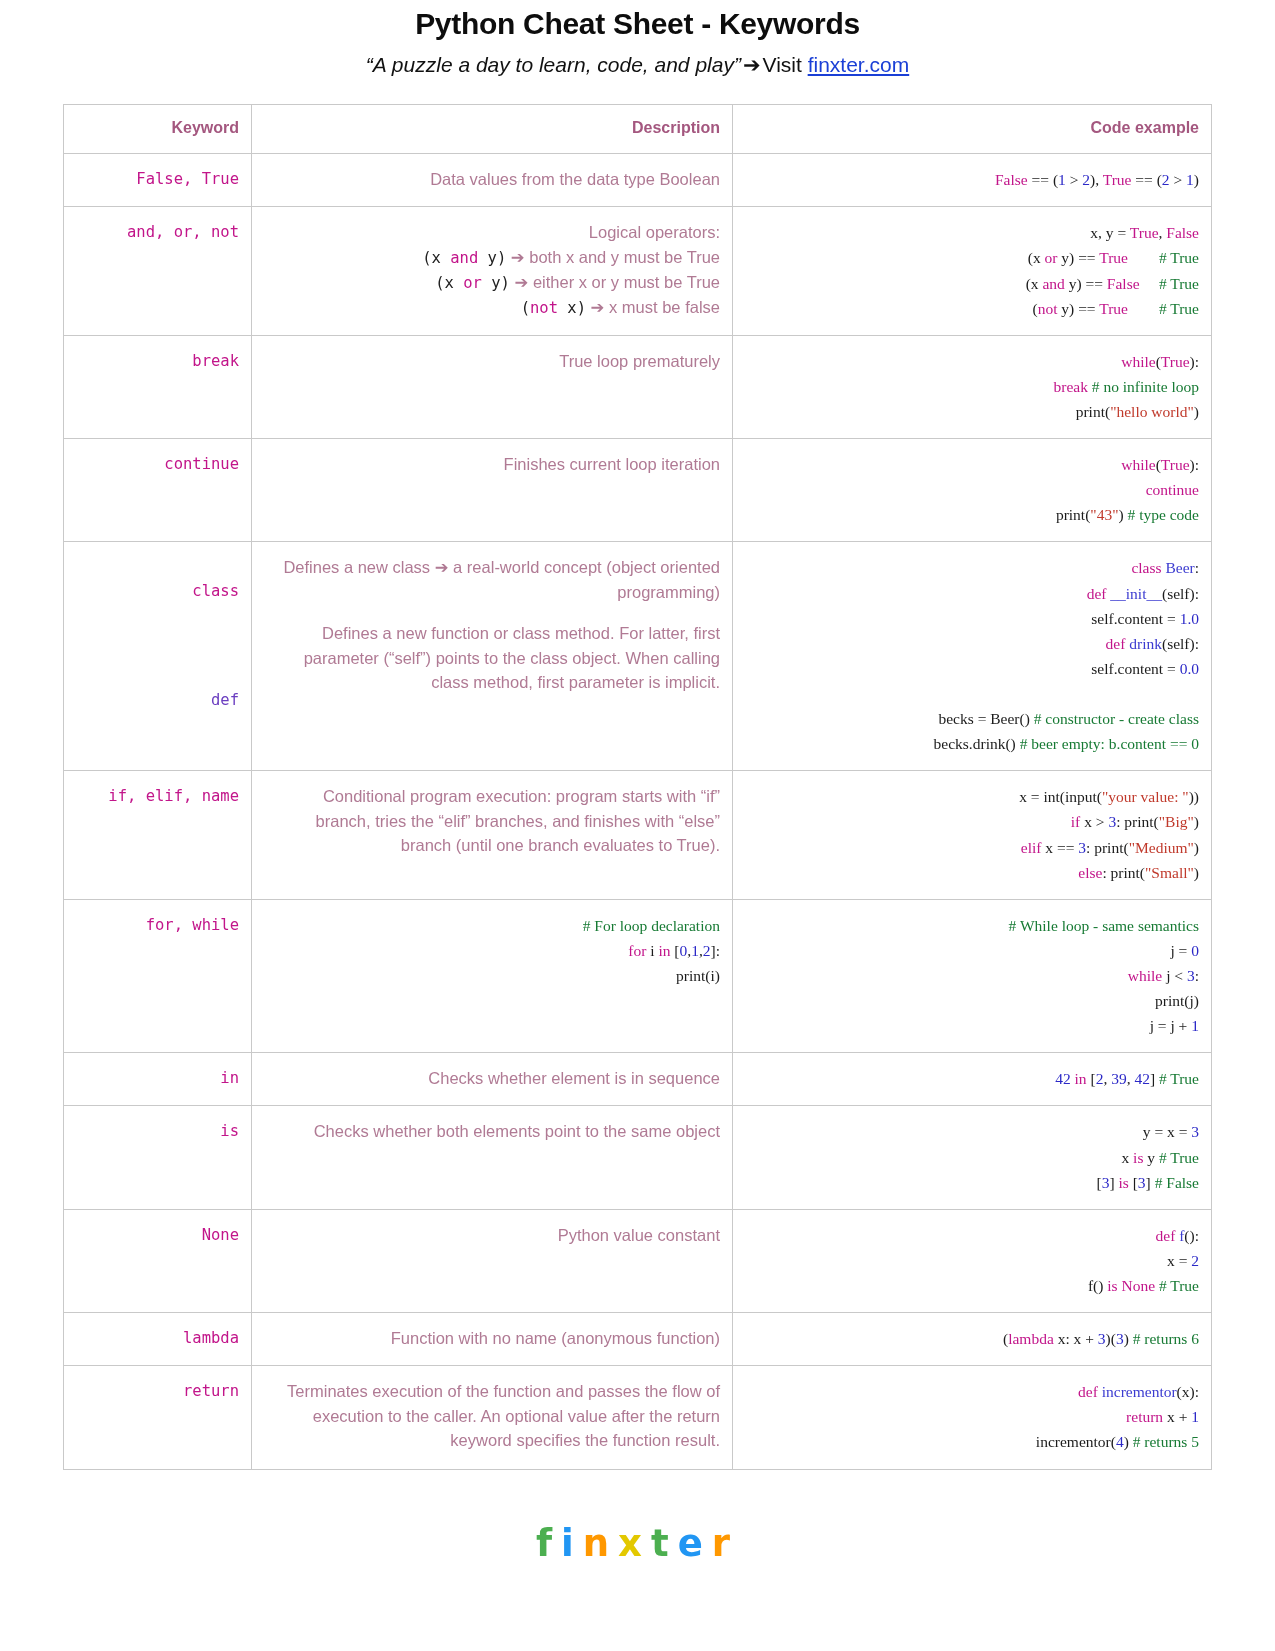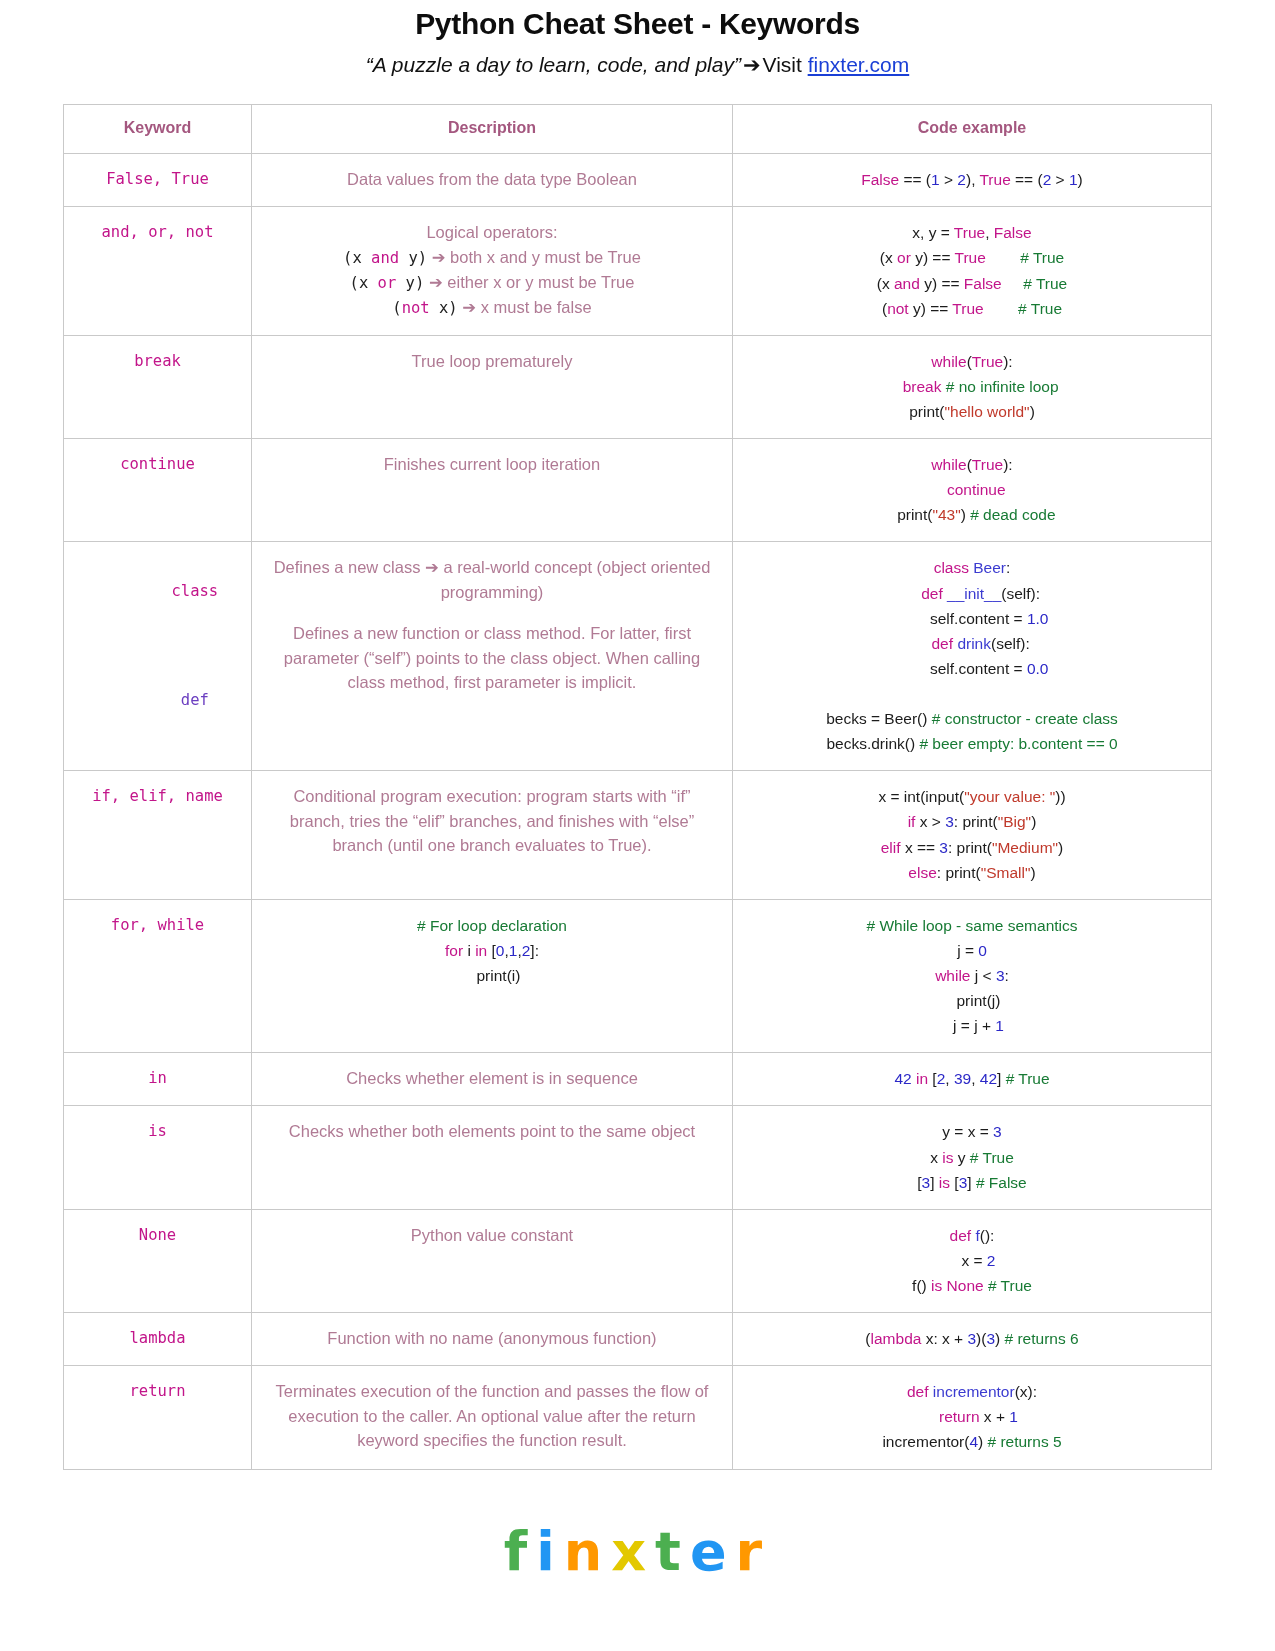--- a/index.html
+++ b/index.html
@@ -55,21 +55,21 @@
     table-layout: fixed;
   }
   .sheet col.c-kw   { width: 188px; }
   .sheet col.c-desc { width: 481px; }
   .sheet col.c-code { width: 479px; }
 
   .sheet td, .sheet th {
     border: 1px solid #c9c9c9;
     vertical-align: top;
     padding: 13px 12px 14px 12px;
-    text-align: center;
+    text-align: right;
   }
   .sheet thead th {
     font-size: 16px;
     font-weight: bold;
     color: #a4577f;
     padding-top: 14px;
     padding-bottom: 16px;
   }
 
   
@@ -95,21 +95,21 @@
   .desc-cell .mono {
     font-family: "DejaVu Sans Mono", monospace;
     font-size: 15.5px;
     color: #222;
   }
   .desc-cell .m-kw { font-family: "DejaVu Sans Mono", monospace; font-size:15.5px; color:#c2158a; }
   .desc-cell .arw { color:#b07a94; }
 
   
   .code-cell {
-    font-family: Liberation Sans, sans-serif;
+    font-family: Liberation Serif, serif;
     font-size: 15.5px;
     line-height: 1.62;
     color: #1c1c1c;
     white-space: pre-wrap;
     tab-size: 4;
   }
   .code-cell .kw  { color: #c2158a; }          
   .code-cell .num { color: #2b28c7; }          
   .code-cell .str { color: #c0392b; }          
   .code-cell .cmt { color: #177a34; }          
@@ -120,21 +120,21 @@
 
   
   .footer {
     position: absolute;
     left: 0; right: 0;
     top: 1525px;
     text-align: center;
   }
   .logo {
     font-family: "DejaVu Sans", sans-serif;
-    font-size: 54px;
+    font-size: 37px;
     font-weight: bold;
     letter-spacing: 9px;
     line-height: 1;
     display: inline-block;
   }
   .logo span { display: inline-block; }
 </style>
 <style>.desc-cell .mono .kw,.desc-cell .mono .m-kw{color:#c2158a;}</style></head>
 <body>
 
@@ -192,21 +192,21 @@
 print(<span class="str">"hello world"</span>)</span></td>
     </tr>
 
     <tr data-name="table-row">
       <td class="kw-cell" data-name="row-keyword" style="padding-bottom:48px"><span class="k" data-name="keyword-text">continue</span></td>
       <td class="desc-cell" data-name="row-description">
           <p data-name="description-text">Finishes current loop iteration</p>
         </td>
       <td class="code-cell" data-name="row-code"><span data-name="code-text"><span class="kw">while</span>(<span class="kw">True</span>):
   <span class="kw">continue</span>
-  print(<span class="str">"43"</span>) <span class="cmt"># dead code</span></span></td>
+  print(<span class="str">"43"</span>) <span class="cmt"># type code</span></span></td>
     </tr>
 
     <tr data-name="table-row">
       <td class="kw-cell" data-name="row-keyword">
         <span class="k" data-name="keyword-text">class</span>
         <span class="kw-gap" data-name="keyword-spacer"></span>
         <span class="kd" data-name="keyword-text-secondary">def</span>
       </td>
       <td class="desc-cell" data-name="row-description">
         <p data-name="description-text">Defines a new class ➔ a real-world concept (object oriented programming)</p>

